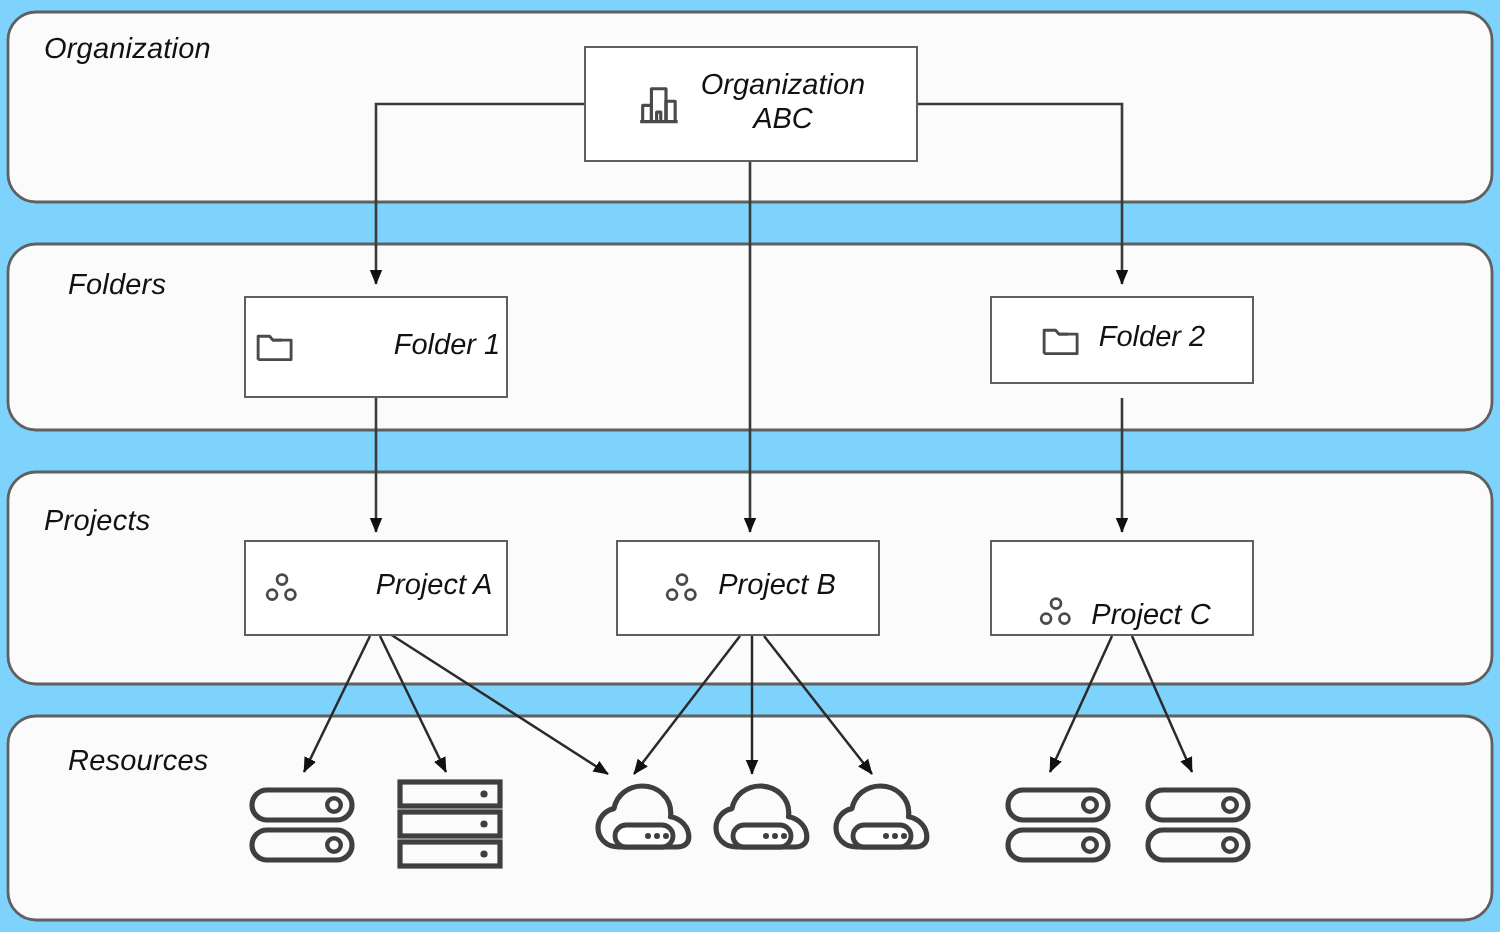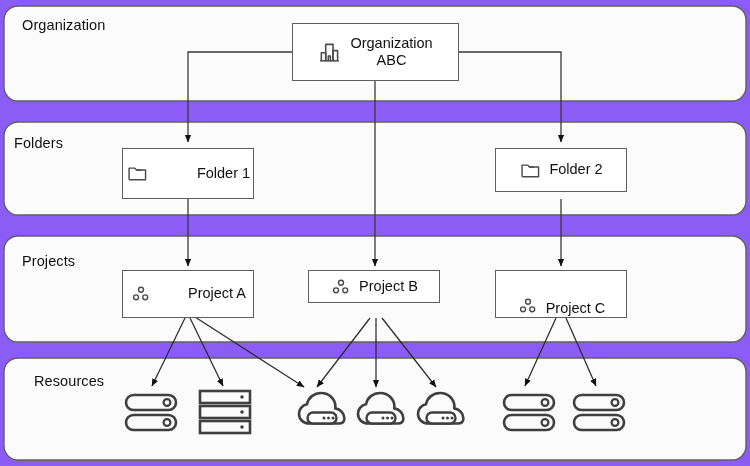--- a/index.html
+++ b/index.html
@@ -7,22 +7,23 @@
     padding: 0;
     background: #ffffff;
   }
   body {
     font-family: "Liberation Sans", sans-serif;
   }
   #canvas {
     position: relative;
     width: 750px;
     height: 466px;
-    background: #8b5cf6;
+    background: #7dd3fc;
     overflow: hidden;
+    font-style: italic;
   }
   #svgroot {
     position: absolute;
     left: 0;
     top: 0;
     width: 750px;
     height: 466px;
   }
   .lane-label {
     position: absolute;
@@ -93,21 +94,21 @@
       <path d="M195,317 L304,387" marker-end="url(#arrowhead)"></path>
       <path d="M370,318 L317,387" marker-end="url(#arrowhead)"></path>
       <path d="M376,318 L376,387" marker-end="url(#arrowhead)"></path>
       <path d="M382,318 L436,387" marker-end="url(#arrowhead)"></path>
       <path d="M556,318 L525,386" marker-end="url(#arrowhead)"></path>
       <path d="M566,318 L596,386" marker-end="url(#arrowhead)"></path>
     </g>
   </svg>
 
   <div class="lane-label" style="left:22px; top:17px;">Organization</div>
-  <div class="lane-label" style="left:14px; top:135px;">Folders</div>
+  <div class="lane-label" style="left:34px; top:135px;">Folders</div>
   <div class="lane-label" style="left:22px; top:253px;">Projects</div>
   <div class="lane-label" style="left:34px; top:373px;">Resources</div>
 
   <div class="node" style="left:292px; top:23px; width:167px; height:58px;">
     <svg class="node-icon" width="25" height="25" viewBox="0 0 24 24">
       <g fill="none" stroke="#4a4a4a" stroke-width="1.5" stroke-linejoin="round">
         <path d="M3.2,20 L3.2,12.2 L7.4,12.2 L7.4,20"></path>
         <path d="M7.4,20 L7.4,4.2 L14.4,4.2 L14.4,20"></path>
         <path d="M14.4,20 L14.4,10.2 L18.8,10.2 L18.8,20"></path>
         <path d="M2,20 L20,20"></path>
@@ -140,21 +141,21 @@
     <svg class="node-icon" width="22" height="22" viewBox="0 0 24 24">
       <g fill="none" stroke="#4a4a4a" stroke-width="1.5">
         <circle cx="12" cy="7.4" r="2.7"></circle>
         <circle cx="6.6" cy="15.6" r="2.7"></circle>
         <circle cx="16.6" cy="15.6" r="2.7"></circle>
       </g>
     </svg>
     <span class="node-label">Project A</span>
   </div>
 
-  <div class="node" style="left:308px; top:270px; width:132px; height:33px;">
+  <div class="node" style="left:308px; top:270px; width:132px; height:48px;">
     <svg class="node-icon" width="22" height="22" viewBox="0 0 24 24">
       <g fill="none" stroke="#4a4a4a" stroke-width="1.5">
         <circle cx="12" cy="7.4" r="2.7"></circle>
         <circle cx="6.6" cy="15.6" r="2.7"></circle>
         <circle cx="16.6" cy="15.6" r="2.7"></circle>
       </g>
     </svg>
     <span class="node-label">Project B</span>
   </div>
 

